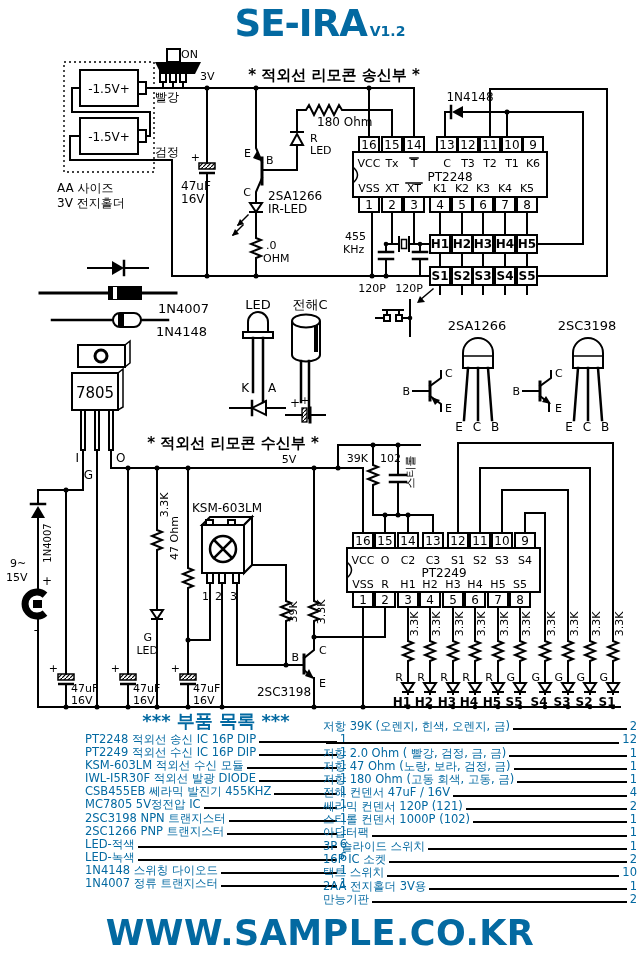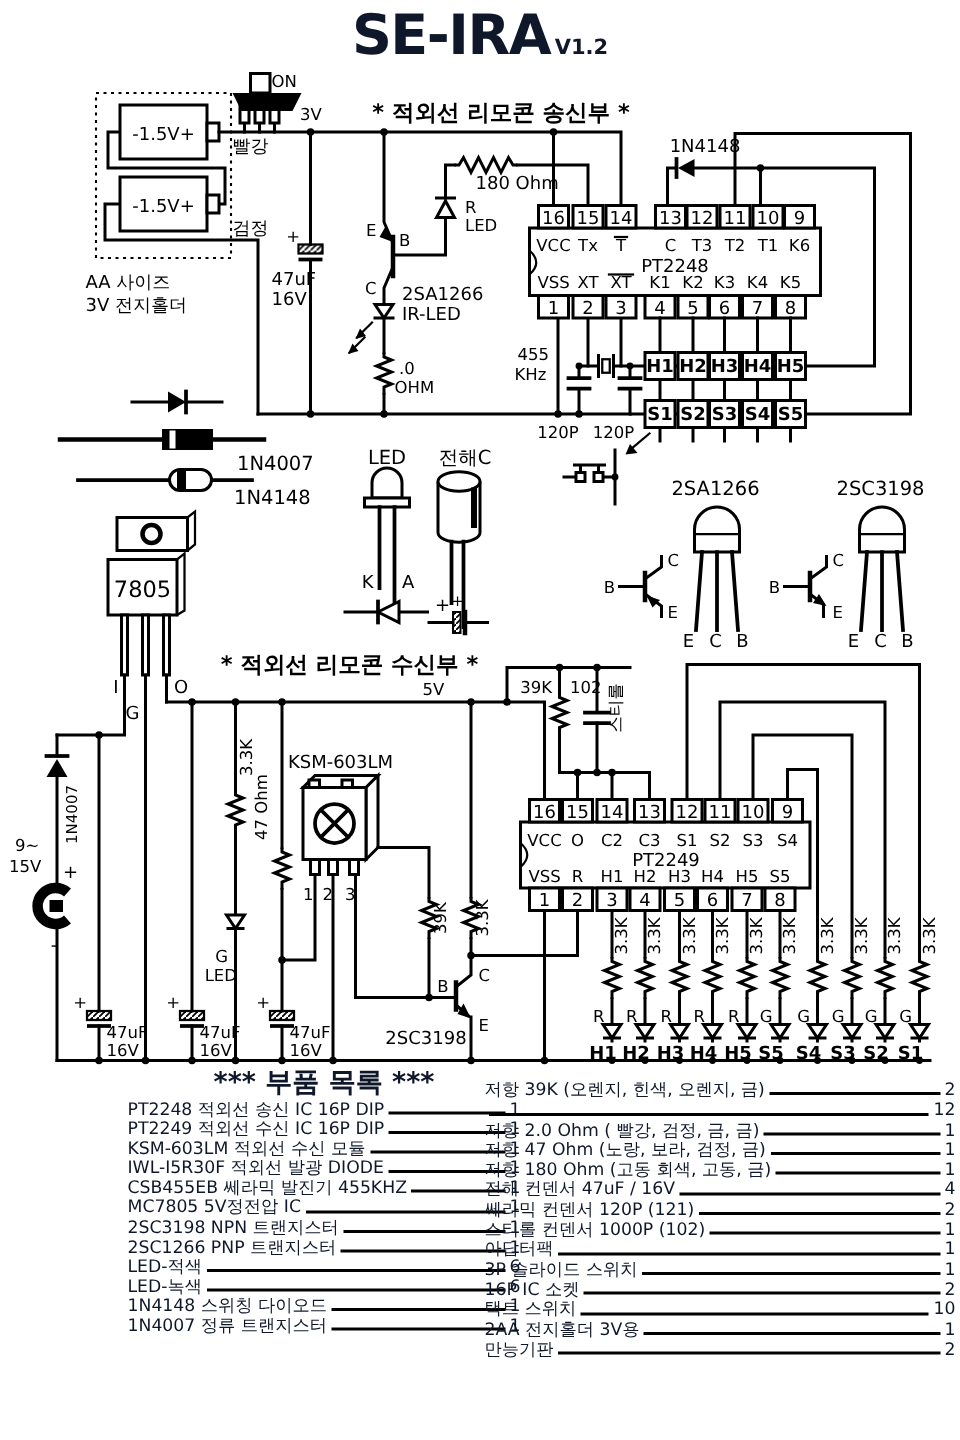--- a/index.html
+++ b/index.html
@@ -1,17 +1,17 @@
 <!DOCTYPE html>
 <html><head>
 <meta charset="utf-8">
 <style>
   html,body{margin:0;padding:0;background:#888;}
   .page{position:relative;width:640px;height:960px;background:#fff;
-        font-family:"DejaVu Sans","Liberation Sans",sans-serif;color:#0f172a;overflow:hidden;margin:0 auto;}
+        font-family:"DejaVu Sans","Liberation Sans",sans-serif;color:#0369a1;overflow:hidden;margin:0 auto;}
   .hdr{position:absolute;top:4px;left:0;width:100%;text-align:center;font-weight:bold;
        font-size:37px;line-height:40px;letter-spacing:-1px;}
   .hdr .ver{font-size:14px;letter-spacing:0;margin-left:3px;}
   svg{position:absolute;top:0;left:0;}
   .t{font:11px "DejaVu Sans","Liberation Sans",sans-serif;fill:#000;}
   .t10{font-size:10px;}.t12{font-size:12px;}.t13{font-size:13px;}.t15{font-size:15px;}
   .tb{font-weight:bold;}.mid{text-anchor:middle;}.end{text-anchor:end;}
   .w{stroke:#000;stroke-width:2;fill:none;stroke-linecap:square;}
   .w15{stroke-width:1.5;}.w25{stroke-width:2.5;}.w3{stroke-width:3;}
   .bx{fill:#fff;stroke:#000;stroke-width:2;}
@@ -767,13 +767,14 @@
       <span class="leader"></span>
       <span class="pqty">1</span>
     </div>
       <div class="prow">
       <span class="pname">만능기판</span>
       <span class="leader"></span>
       <span class="pqty">2</span>
     </div>
     </div>
 
+  <div class="url">WWW.SAMPLE.CO.KR</div>
 </div>
 
 </body></html>

